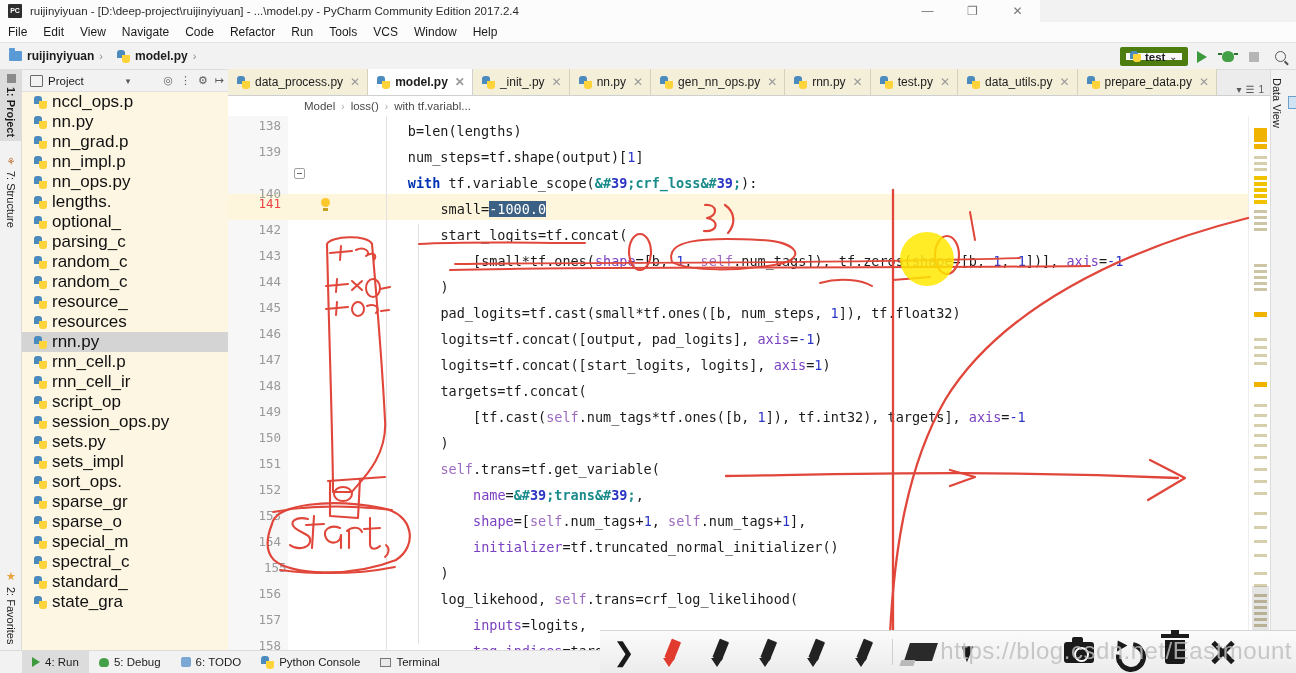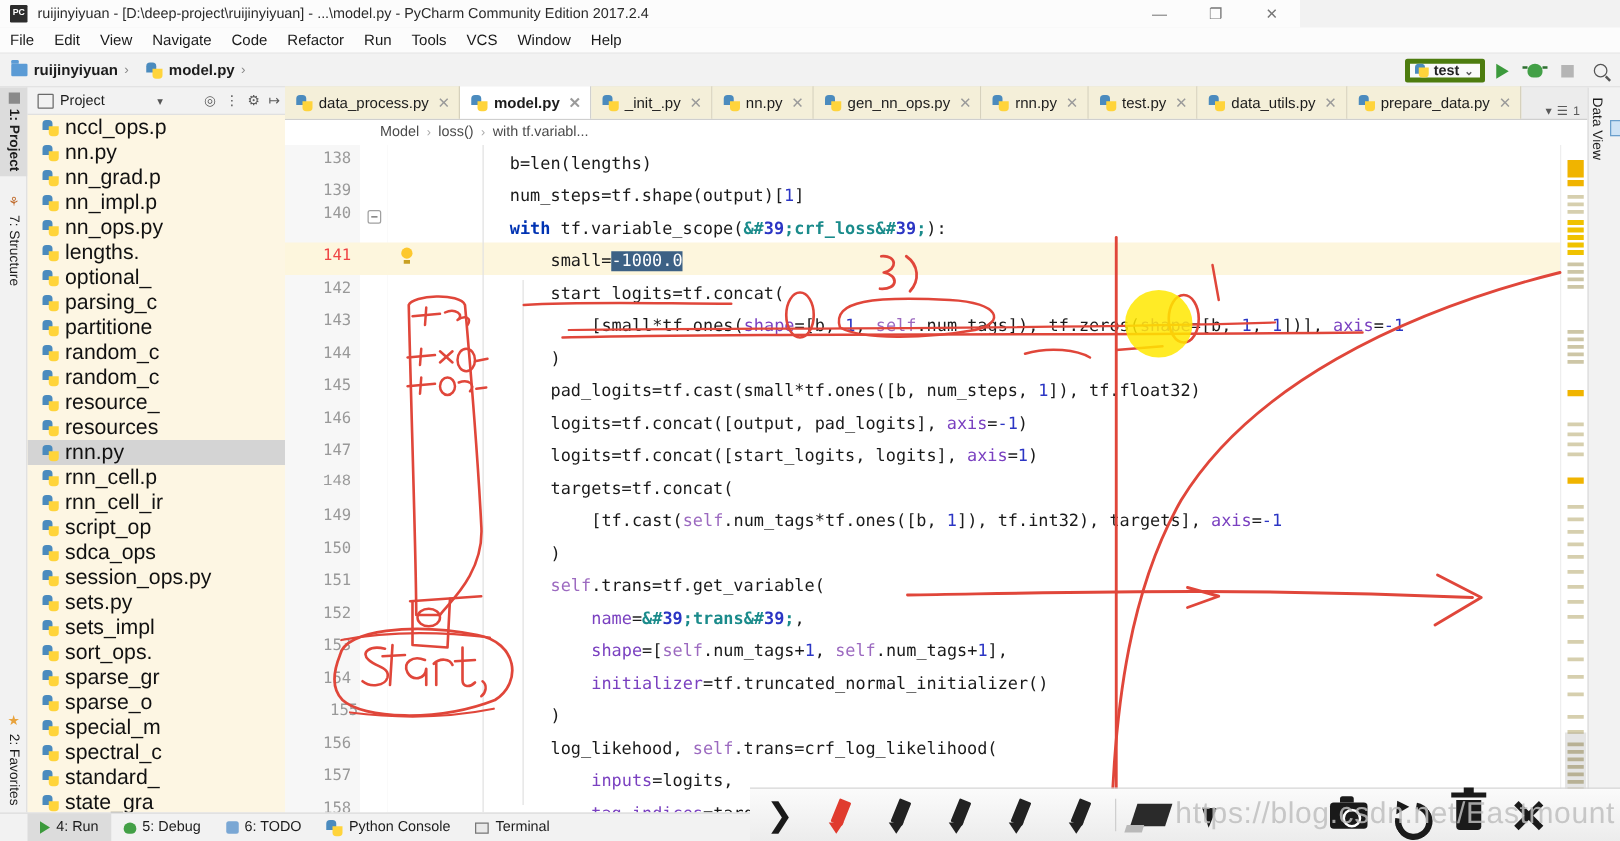--- a/index.html
+++ b/index.html
@@ -53,21 +53,21 @@
   .py-ico {
     display:inline-block; width:13px; height:13px; position:relative; vertical-align:-2px;
   }
   .py-ico:before{content:"";position:absolute;left:0;top:0;width:8px;height:8px;
     background:#4b8bbe;border-radius:3px 3px 0 0;}
   .py-ico:after{content:"";position:absolute;right:0;bottom:0;width:8px;height:8px;
     background:#ffd43b;border-radius:0 0 3px 3px;}
 
   .nav-right { position:absolute; right:4px; top:0; height:27px; display:flex; align-items:center; gap:2px; }
   .runconfig {
-    display:flex; align-items:center; gap:4px; border:4px solid #4d7c0f; background:#fafafa;
+    display:flex; align-items:center; gap:4px; border:6px solid #4d7c0f; background:#fafafa;
     height:19px; padding:0 5px 0 4px; font-size:11.5px; font-weight:bold; color:#222;
     border-radius:2px;
   }
   .tri-play { width:0;height:0;border-left:10px solid #3c9a3c;border-top:6px solid transparent;border-bottom:6px solid transparent; }
   .nav-btn { width:24px;height:22px;display:flex;align-items:center;justify-content:center; }
   .bug-ico { width:12px;height:11px;background:#43a047;border-radius:50% 50% 40% 40%; position:relative; }
   .bug-ico:before,.bug-ico:after{content:"";position:absolute;top:2px;width:4px;height:1.6px;background:#2e7031;}
   .bug-ico:before{left:-4px;} .bug-ico:after{right:-4px;}
   .stop-ico { width:10px;height:10px;background:#b5b5b5; }
   .search-ico { width:11px;height:11px;border:1.6px solid #555;border-radius:50%;position:relative; }
@@ -366,24 +366,20 @@
       <div class="tree-row">
         <span class="ti py-ico"></span>
         <span>optional_</span>
       </div>
       <div class="tree-row">
         <span class="ti py-ico"></span>
         <span>parsing_c</span>
       </div>
       <div class="tree-row">
         <span class="ti py-ico"></span>
-        <span>partitione</span>
-      </div>
-      <div class="tree-row">
-        <span class="ti py-ico"></span>
         <span>random_c</span>
       </div>
       <div class="tree-row">
         <span class="ti py-ico"></span>
         <span>random_c</span>
       </div>
       <div class="tree-row">
         <span class="ti py-ico"></span>
         <span>resource_</span>
       </div>
@@ -399,24 +395,20 @@
         <span class="ti py-ico"></span>
         <span>rnn_cell.p</span>
       </div>
       <div class="tree-row">
         <span class="ti py-ico"></span>
         <span>rnn_cell_ir</span>
       </div>
       <div class="tree-row">
         <span class="ti py-ico"></span>
         <span>script_op</span>
-      </div>
-      <div class="tree-row">
-        <span class="ti py-ico"></span>
-        <span>sdca_ops</span>
       </div>
       <div class="tree-row">
         <span class="ti py-ico"></span>
         <span>session_ops.py</span>
       </div>
       <div class="tree-row">
         <span class="ti py-ico"></span>
         <span>sets.py</span>
       </div>
       <div class="tree-row">
@@ -520,29 +512,29 @@
     <div class="hl-line" style="top:78px;"></div>
     <div class="fold" style="left:66px; top:52px;"></div>
     <div class="bulb" style="left:92px; top:82px;">
       <span class="b1"></span>
         <span class="b2"></span>
     </div>
 
     <div id="lines">
         <div class="lnrow" style="top: 2px;">138</div>
         <div class="lnrow" style="top: 28px;">139</div>
-        <div class="lnrow" style="top: 46px;">140</div>
+        <div class="lnrow" style="top: 70px;">140</div>
         <div class="lnrow cur" style="top: 80px;">141</div>
         <div class="lnrow" style="top: 106px;">142</div>
         <div class="lnrow" style="top: 132px;">143</div>
         <div class="lnrow" style="top: 158px;">144</div>
         <div class="lnrow" style="top: 184px;">145</div>
         <div class="lnrow" style="top: 210px;">146</div>
         <div class="lnrow" style="top: 236px;">147</div>
-        <div class="lnrow" style="top: 262px; font-family: Liberation Mono, monospace;">148</div>
+        <div class="lnrow" style="top: 262px;">148</div>
         <div class="lnrow" style="top: 288px;">149</div>
         <div class="lnrow" style="top: 314px;">150</div>
         <div class="lnrow" style="top: 340px;">151</div>
         <div class="lnrow" style="top: 366px;">152</div>
         <div class="lnrow" style="top: 392px;">153</div>
         <div class="lnrow" style="top: 418px;">154</div>
         <div class="lnrow" style="top: 444px; padding-left: 36px;">155</div>
         <div class="lnrow" style="top: 470px;">156</div>
         <div class="lnrow" style="top: 496px;">157</div>
         <div class="lnrow" style="top: 522px;">158</div>

